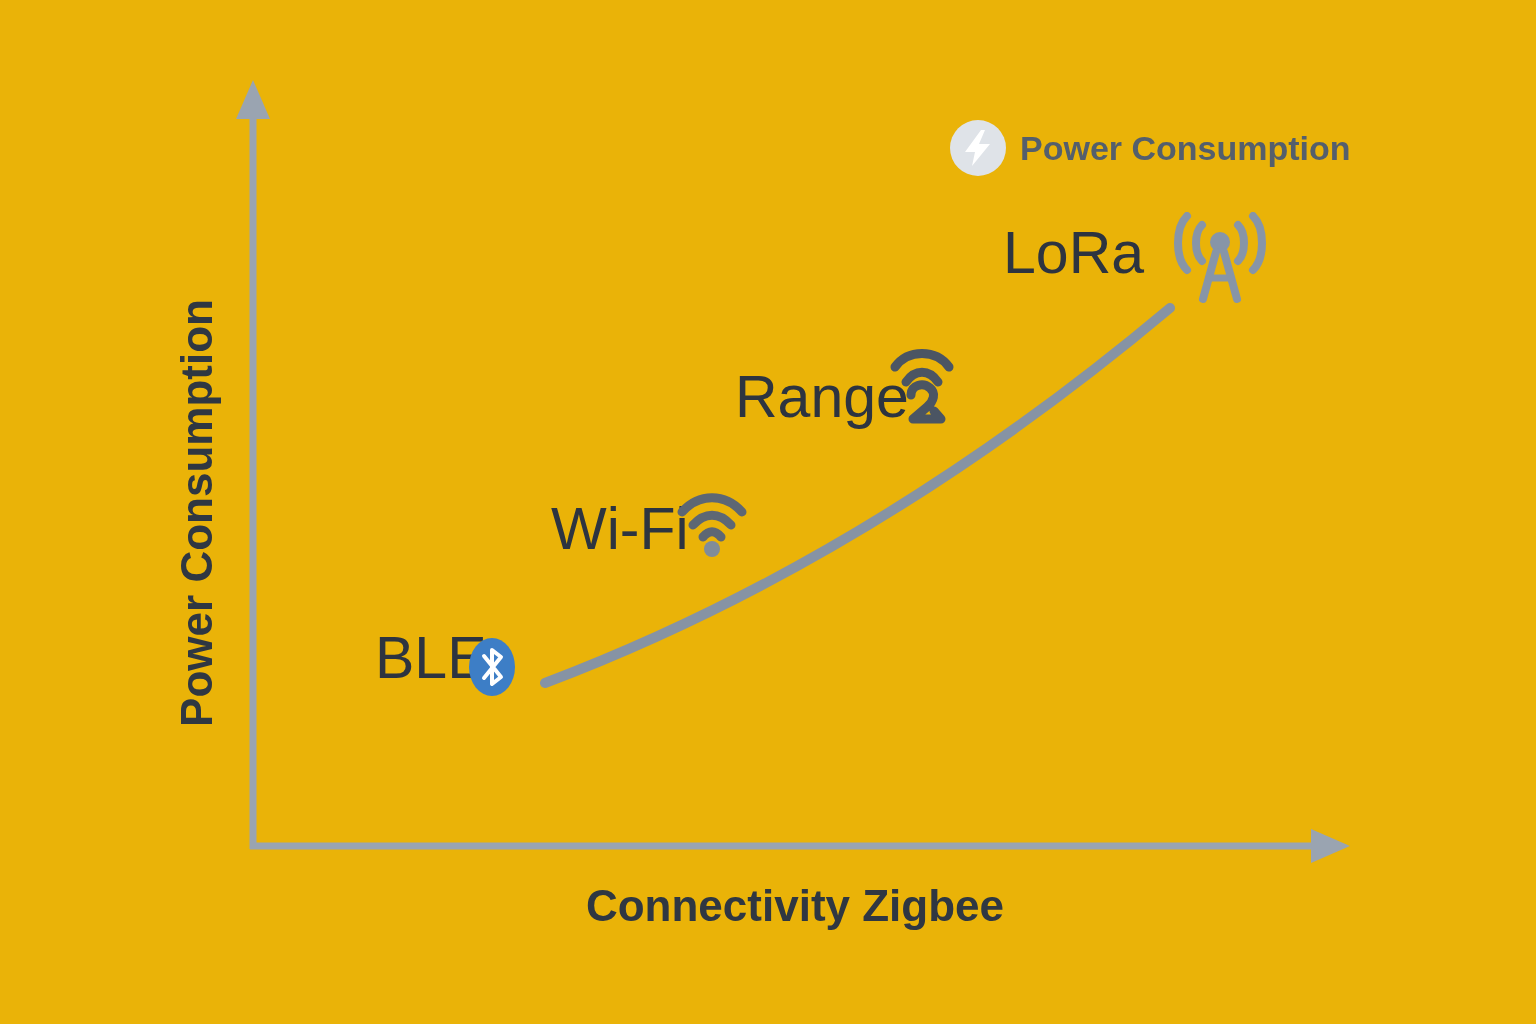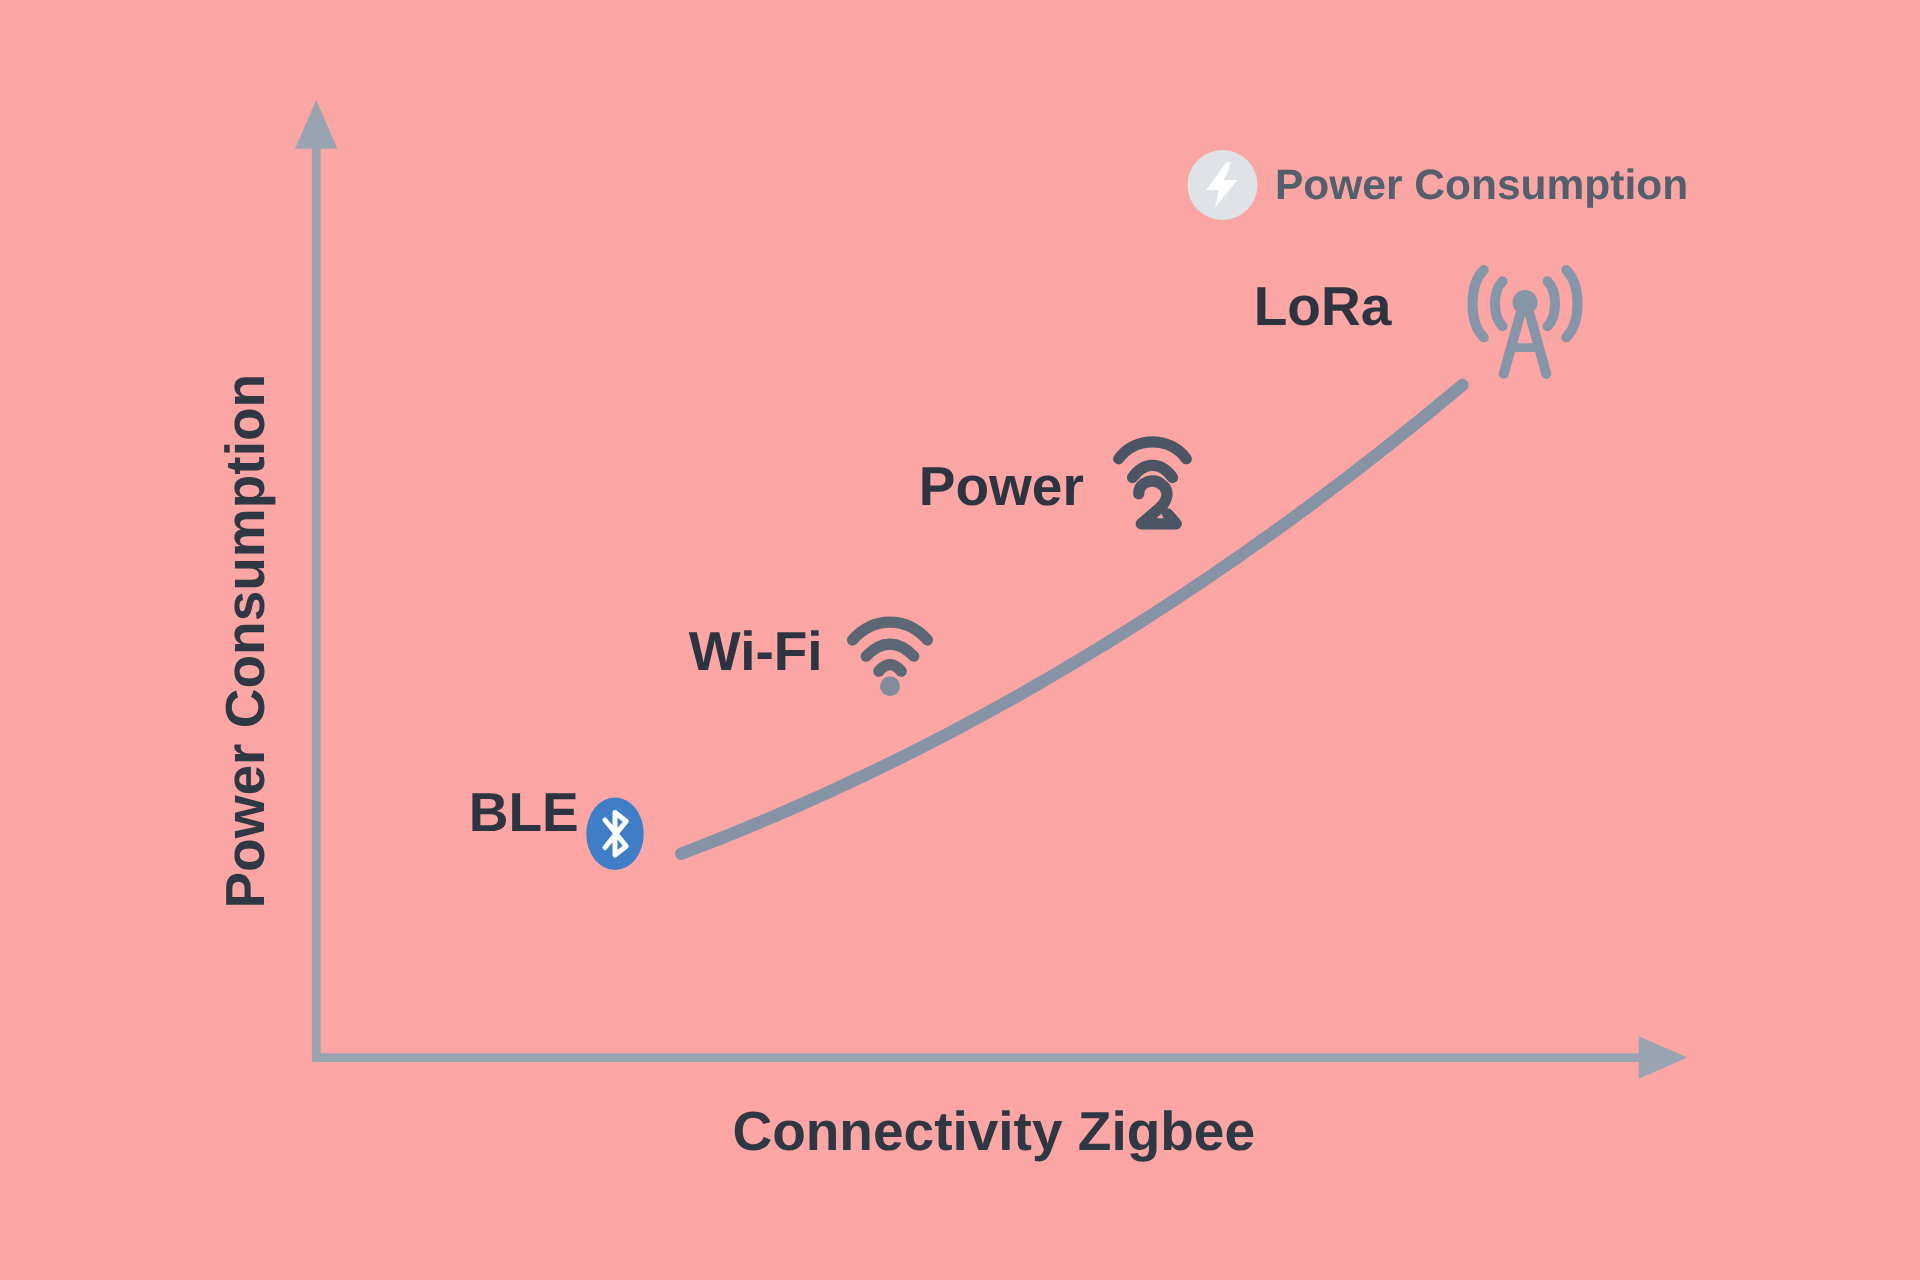--- a/index.html
+++ b/index.html
@@ -1,20 +1,20 @@
 <!DOCTYPE html>
 <html><head>
 <meta charset="utf-8">
 <style>
   html,body{margin:0;padding:0;background:#ffffff;}
-  .stage{position:relative;width:1536px;height:1024px;background:#fca5a5;overflow:hidden;
+  .stage{position:relative;width:1536px;height:1024px;background:#eab308;overflow:hidden;
          font-family:"Liberation Sans","DejaVu Sans",sans-serif;}
   .layer{position:absolute;left:0;top:0;}
   .abs{position:absolute;}
-  .tech-label{font-size:44px;font-weight:700;color:#2d3440;line-height:1;white-space:nowrap;}
+  .tech-label{font-size:59px;font-weight:400;color:#2d3440;line-height:1;white-space:nowrap;}
   .axis-label{font-size:44px;font-weight:700;color:#2f3742;line-height:1;white-space:nowrap;}
   .legend-label{font-size:34px;font-weight:700;color:#545f6c;line-height:1;white-space:nowrap;}
   #ylab{left:197px;top:513px;transform:translate(-50%,-50%) rotate(-90deg);}
   #xlab{left:795px;top:884px;transform:translateX(-50%);}
   #legend{left:948px;top:118px;display:flex;align-items:center;gap:12px;}
   #lbl-ble{left:375px;top:629px;}
   #lbl-wifi{left:551px;top:500px;}
   #lbl-zigbee{left:735px;top:368px;}
   #lbl-lora{left:1003px;top:224px;}
   #icon-ble{left:460px;top:634px;}
@@ -57,21 +57,21 @@
   </svg>
 
   <div class="abs tech-label" id="lbl-wifi">Wi-Fi</div>
   <svg class="abs" id="icon-wifi" width="80" height="80" viewBox="0 0 80 80">
     <path class="stroke-ic" d="M10 30 C27 11 53 11 70 30" stroke="#5d6774" stroke-width="9"></path>
     <path class="stroke-ic" d="M21 43 C33 30 47 30 59 43" stroke="#5d6774" stroke-width="9"></path>
     <path class="stroke-ic" d="M31 55 C37 48 43 48 49 55" stroke="#5d6774" stroke-width="9"></path>
     <circle cx="40" cy="67" r="8" fill="#808c9a"></circle>
   </svg>
 
-  <div class="abs tech-label" id="lbl-zigbee">Power</div>
+  <div class="abs tech-label" id="lbl-zigbee">Range</div>
   <svg class="abs" id="icon-zigbee" width="80" height="86" viewBox="0 0 80 86">
     <path class="stroke-ic" d="M13 27 C26 9 54 9 67 27" stroke="#4b5563" stroke-width="9"></path>
     <path class="stroke-ic" d="M24 42 C33 29 47 29 56 42" stroke="#4b5563" stroke-width="9"></path>
     <path class="stroke-ic" d="M29 55 C29 45 41 42 48 48 C54 53 52 61 45 67 L31 79 L59 79 L52 71" stroke="#4b5563" stroke-width="9"></path>
   </svg>
 
   <div class="abs tech-label" id="lbl-lora">LoRa</div>
   <svg class="abs" id="icon-lora" width="112" height="92" viewBox="0 0 112 92">
     <circle cx="56" cy="30" r="10" fill="#8795a8"></circle>
     <path class="stroke-ic" d="M52 40 L39 87" stroke="#8795a8" stroke-width="8"></path>

